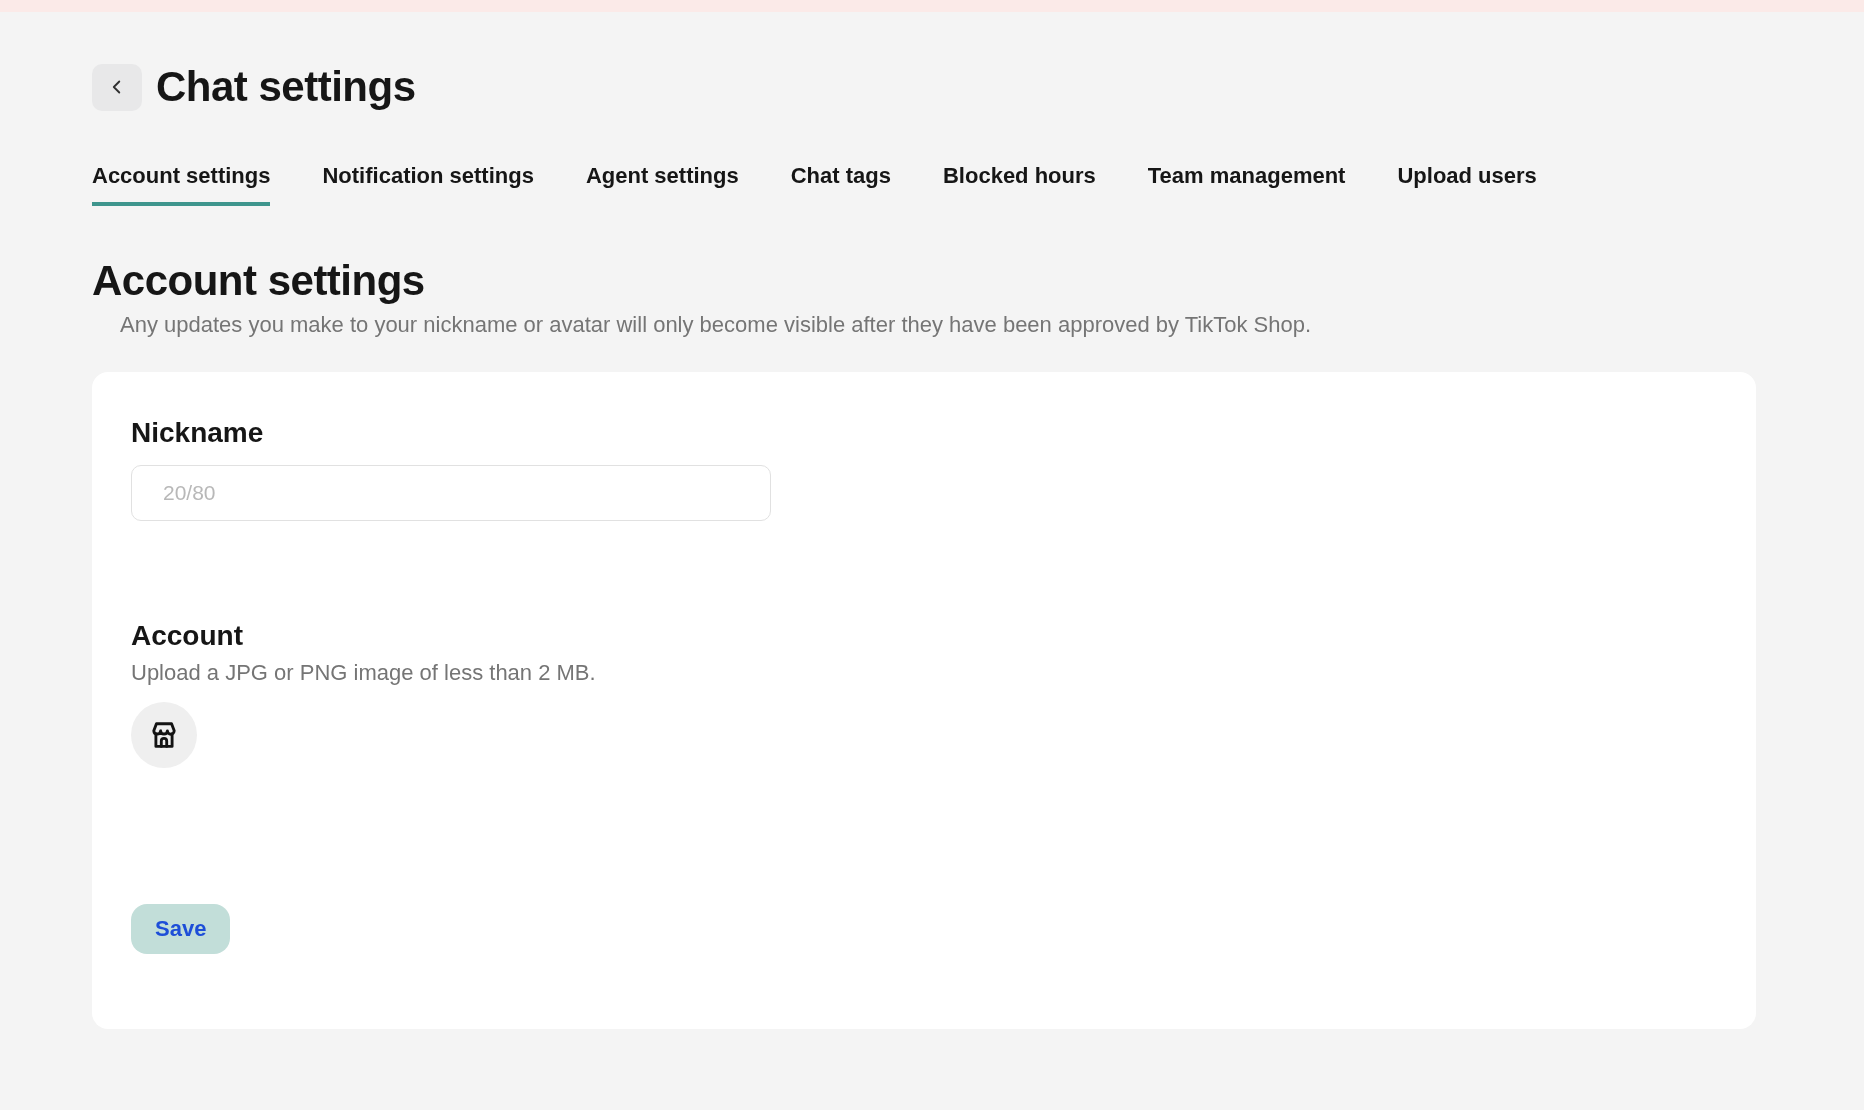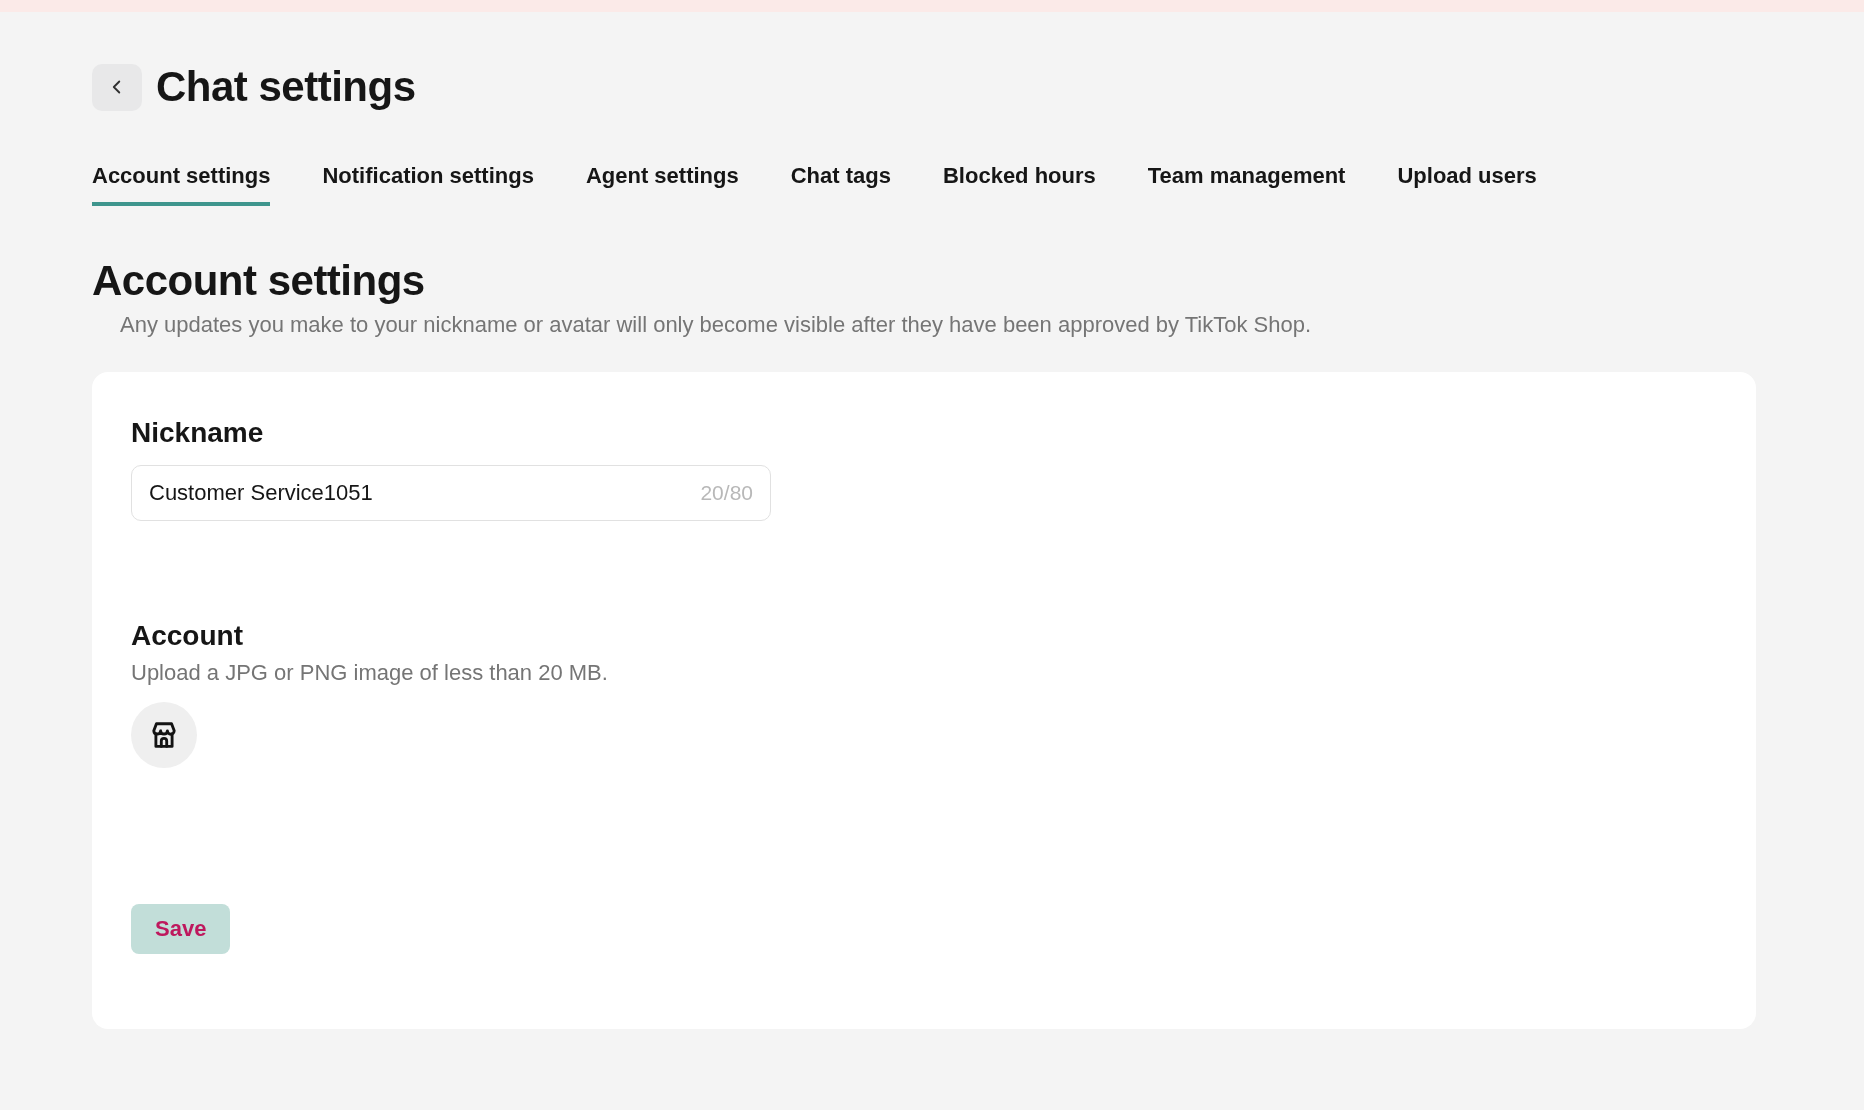--- a/index.html
+++ b/index.html
@@ -69,22 +69,22 @@
   .avatar-block{margin-top:101px;}
   .field-hint{font-size:22px;color:var(--text-secondary);margin-top:10px;line-height:26px;}
   .avatar-circle{
     margin-top:16px;width:66px;height:66px;border-radius:50%;
     background:var(--avatar-bg);display:flex;align-items:center;justify-content:center;
     cursor:pointer;
   }
   .avatar-circle svg{width:36px;height:36px;stroke:#131313;fill:none;stroke-width:1.9;stroke-linecap:round;stroke-linejoin:round;}
 
   .save-btn{
-    margin-top:136px;height:50px;padding:0 24px;border:none;border-radius:8px;
-    background:var(--save-disabled-bg);color:#be185d;font-family:inherit;
+    margin-top:136px;height:50px;padding:0 24px;border:none;border-radius:16px;
+    background:var(--save-disabled-bg);color:#1d4ed8;font-family:inherit;
     font-size:22px;font-weight:700;cursor:default;display:inline-block;
   }
 </style>
 </head>
 <body>
 
 <div class="top-bar"></div>
 
 <div class="content">
 
@@ -110,28 +110,27 @@
   </nav>
 
   <h2 class="section-heading">Account settings</h2>
   <p class="section-desc">Any updates you make to your nickname or avatar will only become visible after they have been approved by TikTok Shop.</p>
 
   <div class="card">
 
     <div>
       <div class="field-label">Nickname</div>
       <div class="input-wrap">
-        <input type="text" value="Customer Service1051" style="">
         <span class="char-counter">20/80</span>
       </div>
     </div>
 
     <div class="avatar-block">
       <div class="field-label">Account</div>
-      <div class="field-hint">Upload a JPG or PNG image of less than 20 MB.</div>
+      <div class="field-hint">Upload a JPG or PNG image of less than 2 MB.</div>
       <div class="avatar-circle">
         <span style="display:flex;">
           <svg viewBox="0 0 24 24">
             <path d="M5.2 9.2 L6.95 4.5 H17.05 L18.8 9.2 a2.27 2.27 0 0 1 -4.54 0 a2.27 2.27 0 0 1 -4.53 0 a2.27 2.27 0 0 1 -4.53 0 Z"></path>
             <path d="M6.6 11.3 V19.6 H17.4 V11.3"></path>
             <path d="M10.2 19.6 V16 a1.8 1.8 0 0 1 3.6 0 V19.6"></path>
           </svg>
         </span>
       </div>
     </div>

